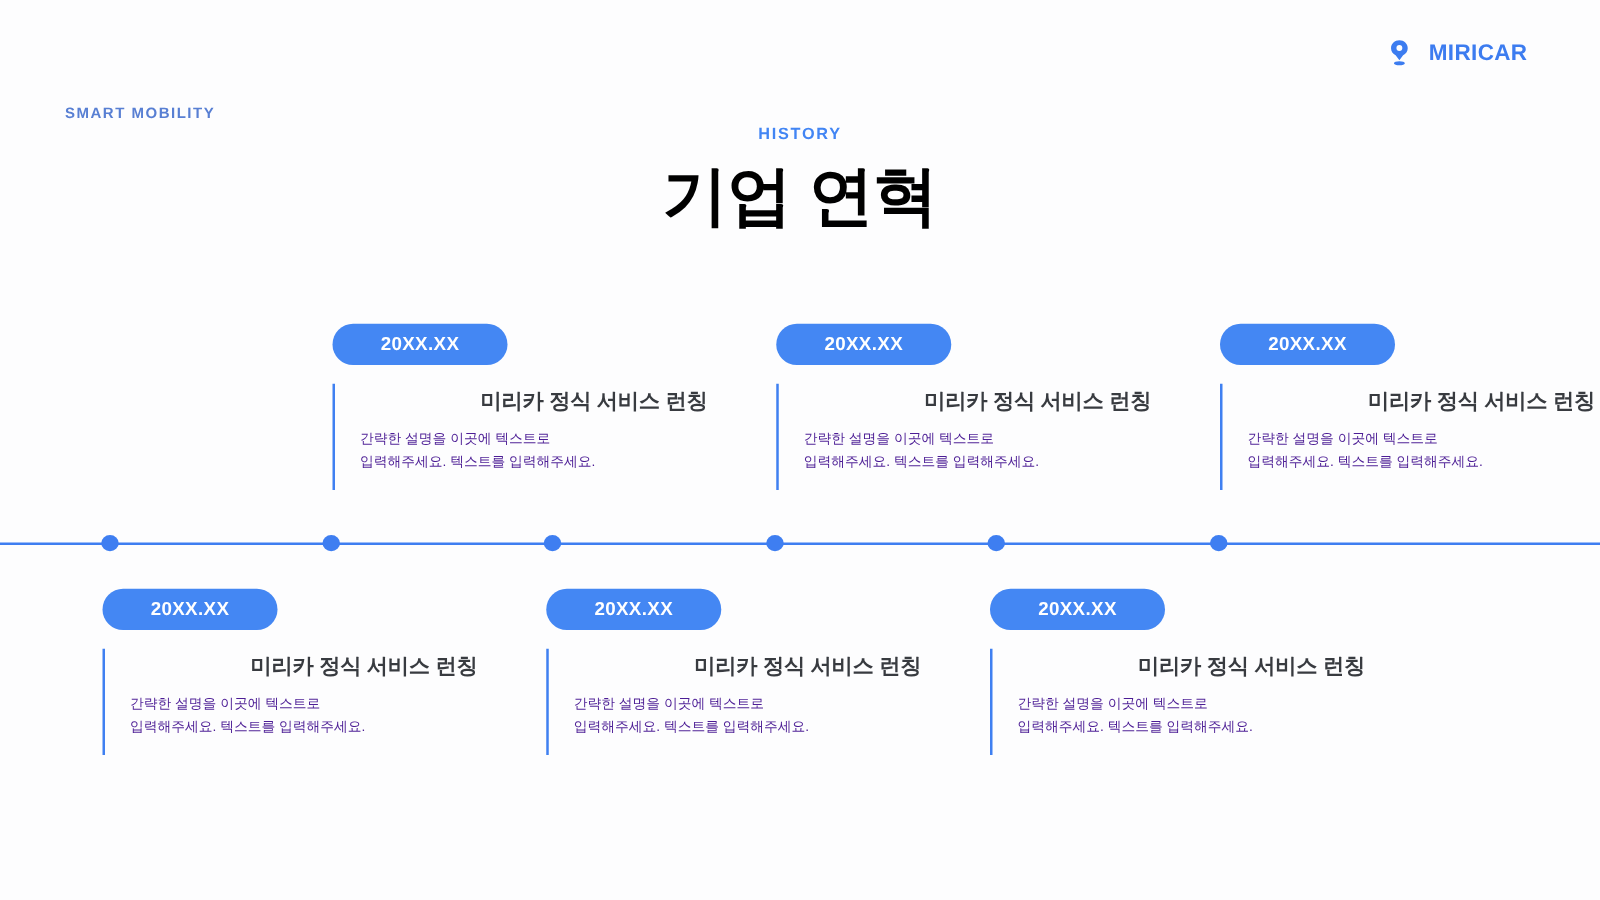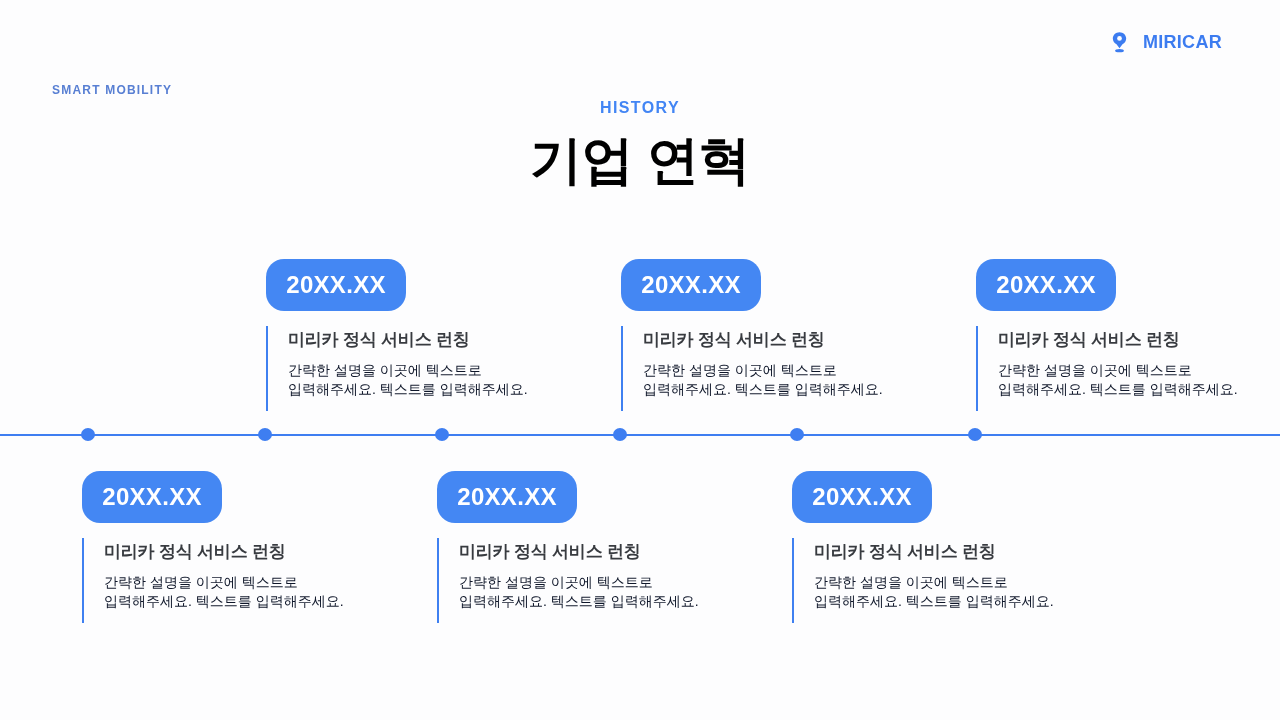--- a/index.html
+++ b/index.html
@@ -42,21 +42,21 @@
   }
 
   
   .title-block {
     position: absolute;
     top: 99px; left: 0;
     width: 1280px;
     text-align: center;
   }
   .eyebrow {
-    font-size: 16px;
+    font-size: 13px;
     font-weight: 700;
     letter-spacing: 1.4px;
     color: #4285f4;
   }
   .page-title {
     margin-top: 14px;
     font-size: 52px;
     line-height: 58px;
     font-weight: 800;
     color: #000000;
@@ -80,48 +80,49 @@
 
   
   .card {
     position: absolute;
     width: 300px;
   }
   .card.row-top    { top: 259px; }
   .card.row-bottom { top: 471px; }
 
   .pill {
-    width: 140px; height: 52px;
+    width: 140px; height: 33px;
     border-radius: 18px;
     background: #4487f3;
     color: #ffffff;
-    font-size: 24px;
+    font-size: 15px;
     font-weight: 700;
     letter-spacing: 0.3px;
     display: flex;
     align-items: center;
     justify-content: center;
   }
   .card-body {
     margin-top: 15px;
     border-left: 2.5px solid #3f80f1;
     padding: 2px 0 12px 20px;
   }
   .card-title {
     font-size: 17px;
     line-height: 24px;
     font-weight: 700;
     color: #383b40;
     letter-spacing: -0.2px;
+    text-align: right;
   }
   .card-desc {
     margin-top: 9px;
-    font-size: 14px;
+    font-size: 11px;
     line-height: 19px;
-    color: #0f172a;
+    color: #4c1d95;
   }
 </style>
 </head>
 <body>
 
 <div class="slide">
 
   <div class="brand-left">SMART MOBILITY</div>
 
   <div class="logo">

